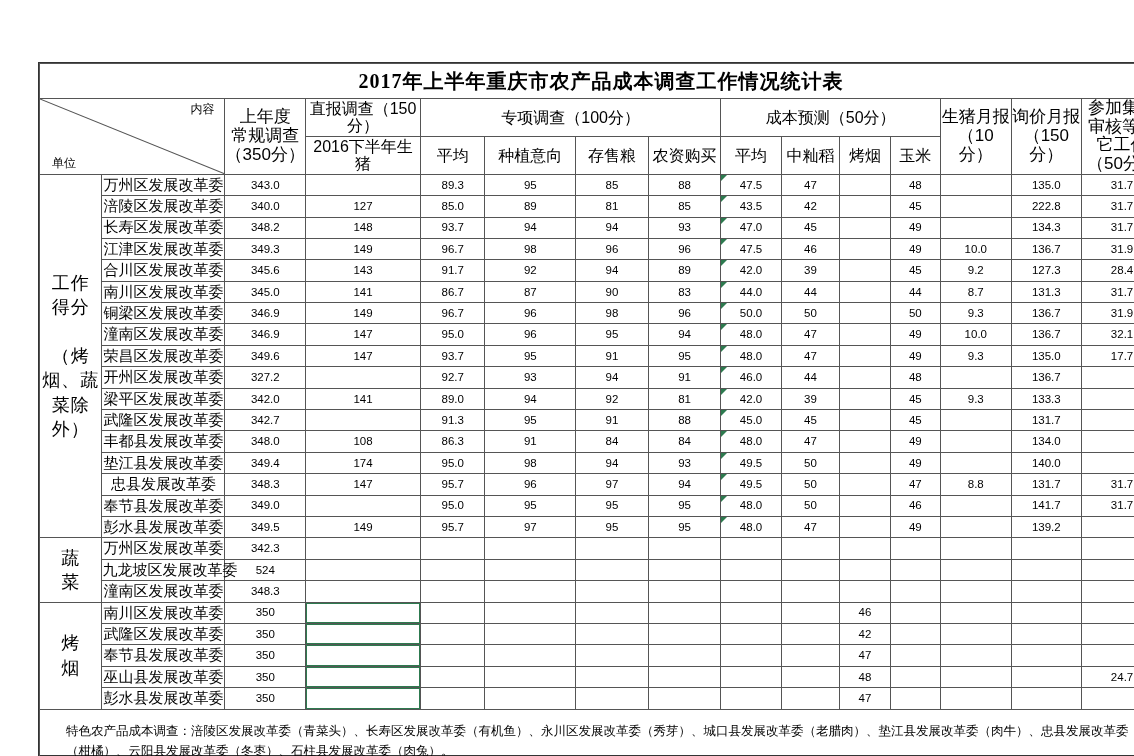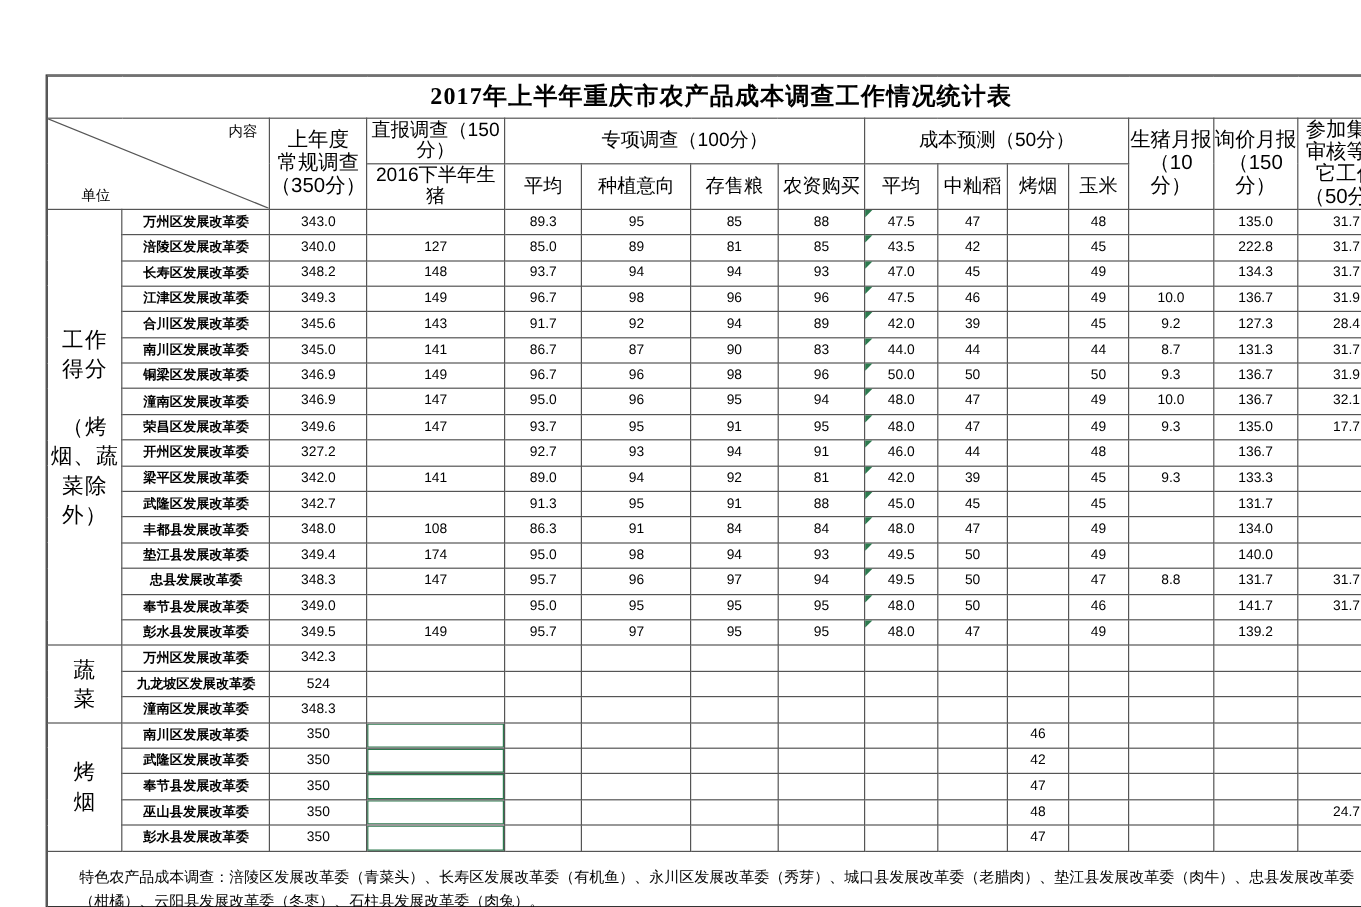--- a/index.html
+++ b/index.html
@@ -57,31 +57,30 @@
   .corner .diag{
     position:absolute;left:0;top:0;width:100%;height:100%;
   }
   .corner .t1{
     position:absolute;
     right:10px;top:4px;
     font-size:12px;
   }
   .corner .t2{
     position:absolute;
-    left:28px;bottom:4px;
+    left:12px;bottom:4px;
     font-size:12px;
   }
   .row-cell{
     height:20.4px;
   }
   .unit-name{
-    font-size:11px;
+    font-size:15px;
     letter-spacing:0px;
     white-space:nowrap;
-    font-weight:bold;
   }
   .grp{
     font-size:18px;
     line-height:1.35;
     letter-spacing:1px;
   }
   .num{
     font-size:11.5px;
     font-family:"Liberation Sans","DejaVu Sans",sans-serif;
   }

